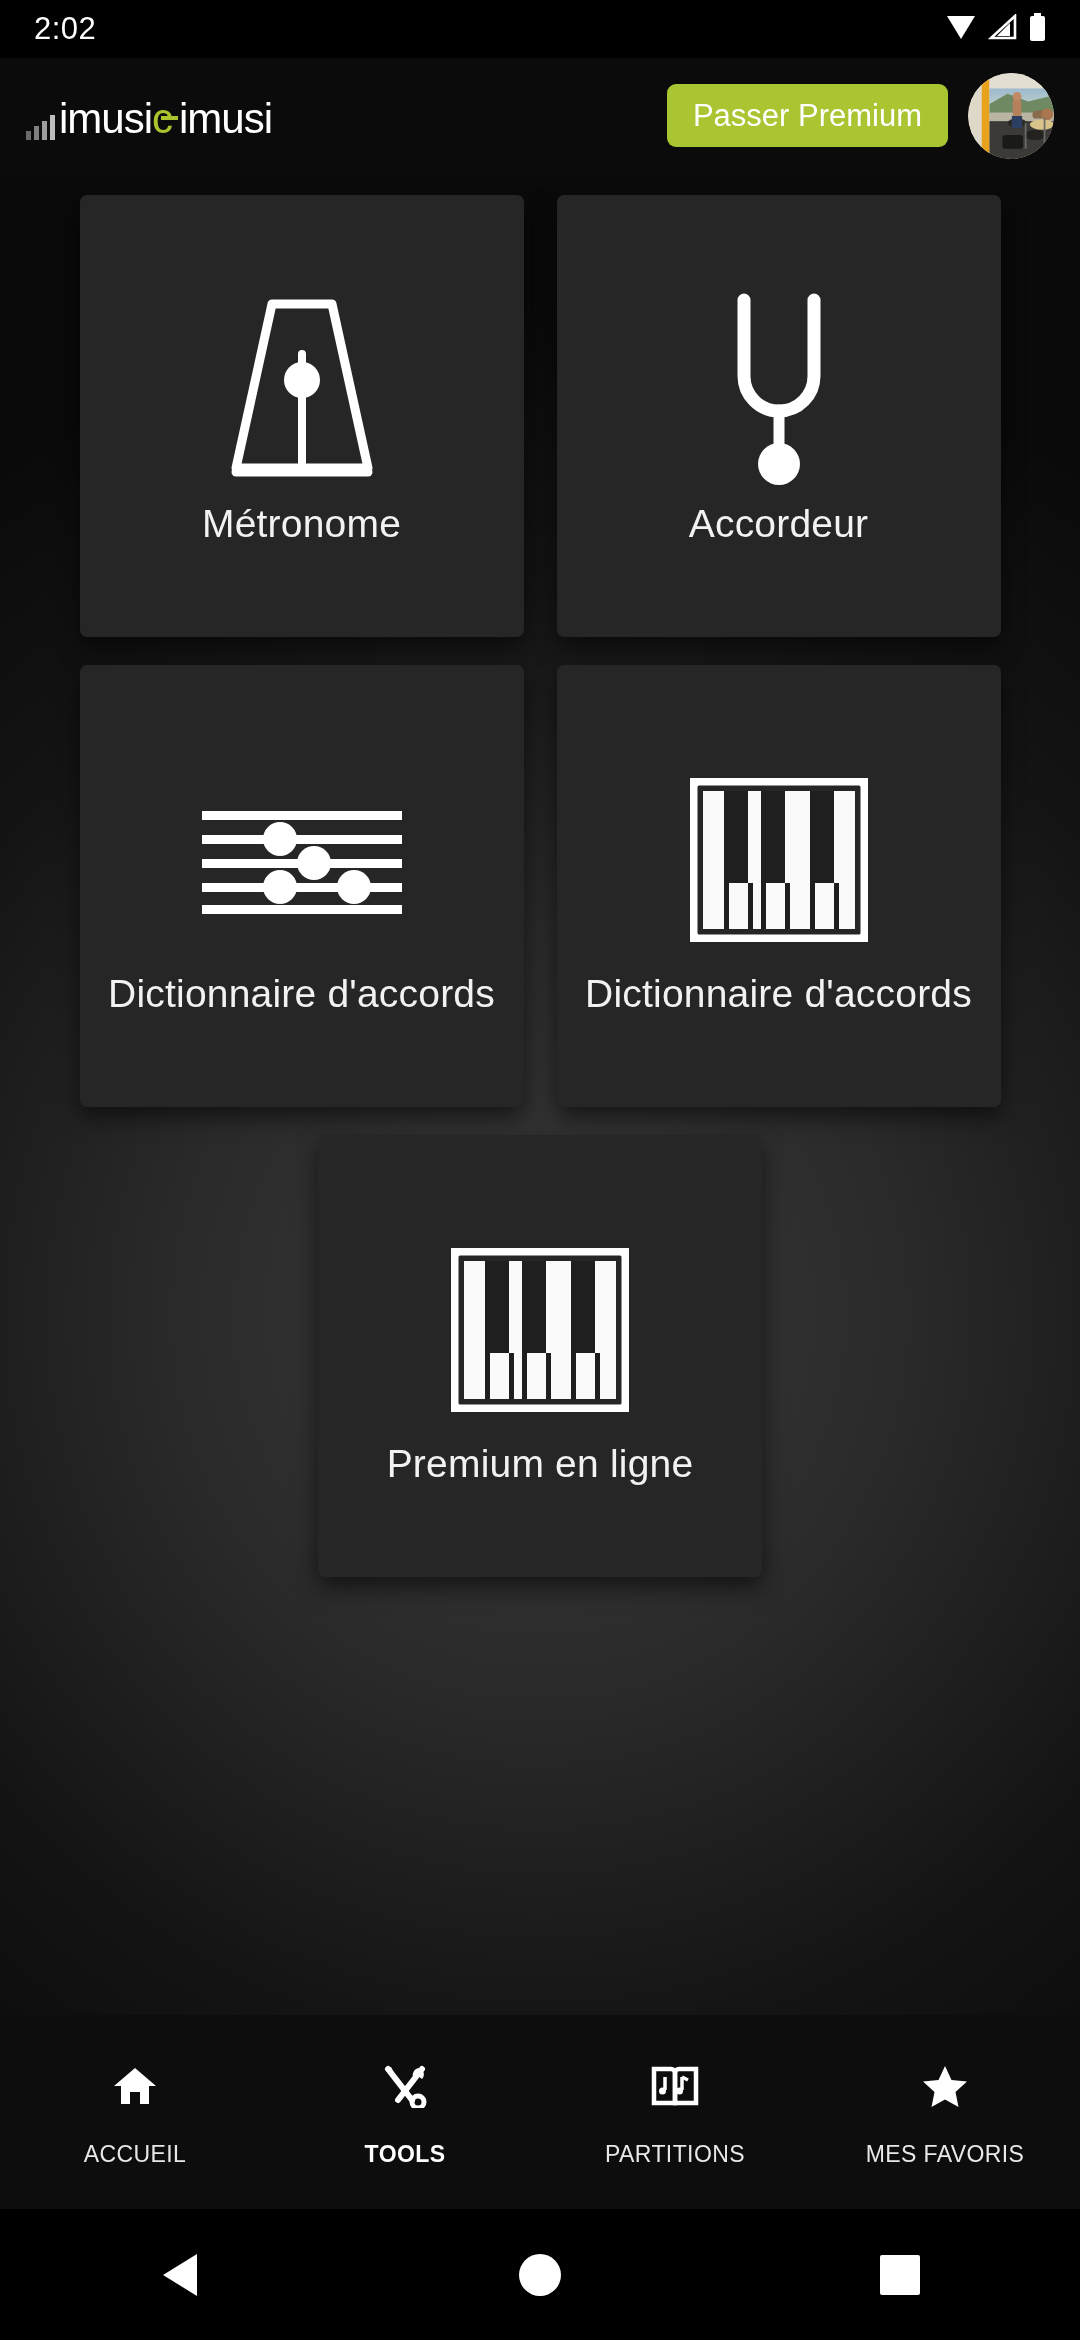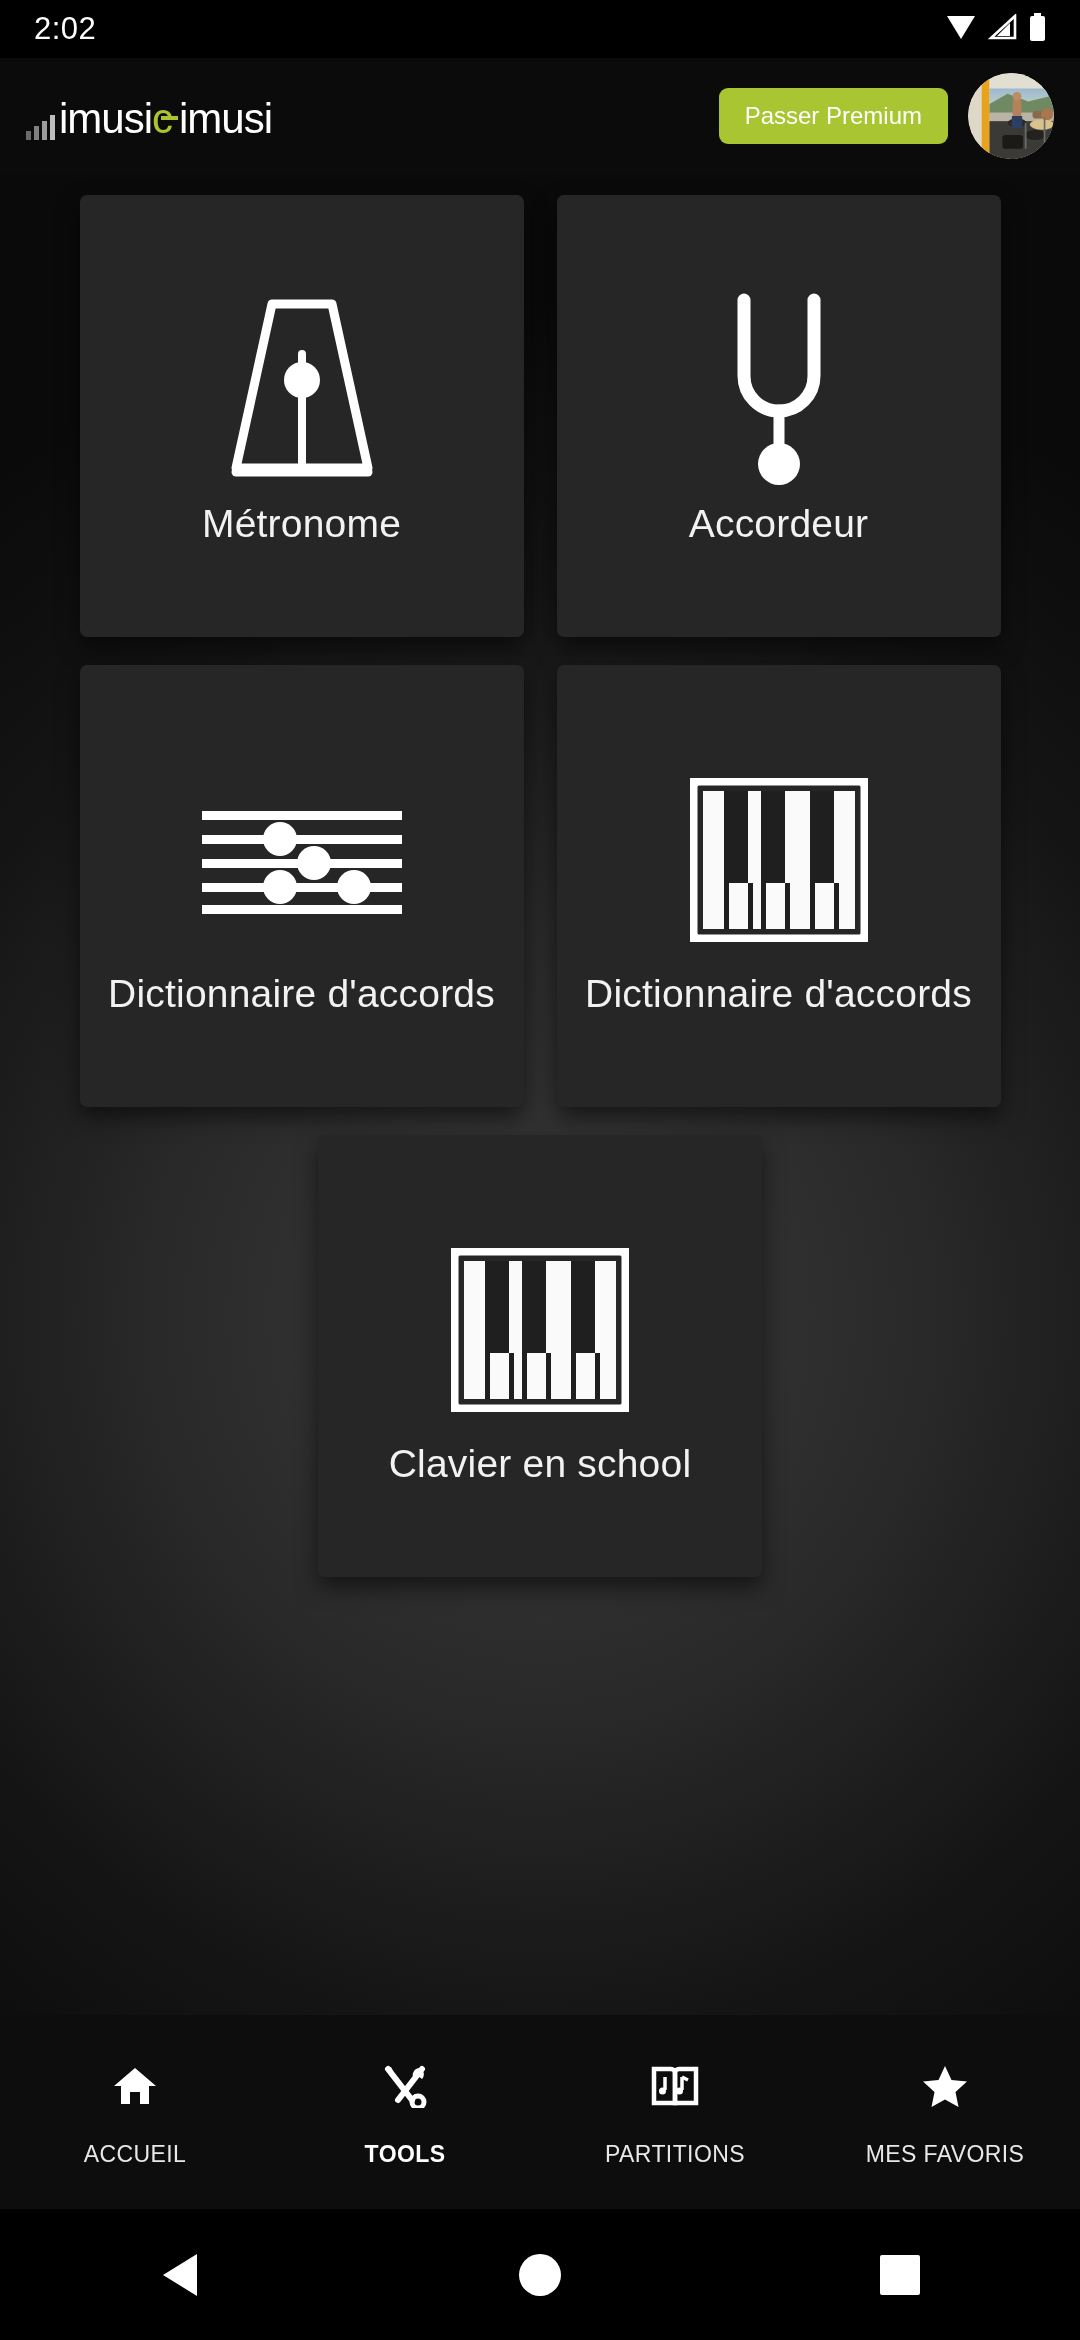--- a/index.html
+++ b/index.html
@@ -37,21 +37,21 @@
     line-height:42px; display:flex; align-items:center;
   }
   .logo-c{ color:#aac42e; position:relative; }
   .logo-dash{
     display:inline-block; width:17px; height:4px; background:#aac42e;
     margin:0 1px 0 -11px; position:relative; top:-1px;
   }
 
   .premium-btn{
     margin-left:auto; background:#a9c531; border:none; border-radius:9px;
-    color:#fff; font-size:24px; font-weight:400;
+    color:#fff; font-size:31px; font-weight:400;
     padding:16px 26px; line-height:1; cursor:pointer;
     white-space:nowrap;
   }
   .avatar{
     width:86px; height:86px; border-radius:50%; margin-left:20px;
     overflow:hidden; flex:0 0 auto; position:relative; background:#3a3a36;
   }
   .avatar svg{ display:block; width:100%; height:100%; }
 
   
@@ -260,21 +260,21 @@
             <rect x="120" y="13" width="24" height="92"></rect>
             <rect x="58" y="105" width="5" height="46"></rect>
             <rect x="95" y="105" width="5" height="46"></rect>
             <rect x="144" y="105" width="5" height="46"></rect>
             <rect x="34" y="105" width="5" height="46"></rect>
             <rect x="71" y="105" width="5" height="46"></rect>
             <rect x="120" y="105" width="5" height="46"></rect>
           </g>
         </svg>
       </div>
-      <div class="card-label">Clavier en school</div>
+      <div class="card-label">Premium en ligne</div>
     </div>
 
   </div>
 </div>
 
 <div class="bottomnav">
 
   <div class="nav-item">
     <span class="nav-icon">
       <svg width="46" height="42" viewBox="0 0 46 42" fill="#fff">

